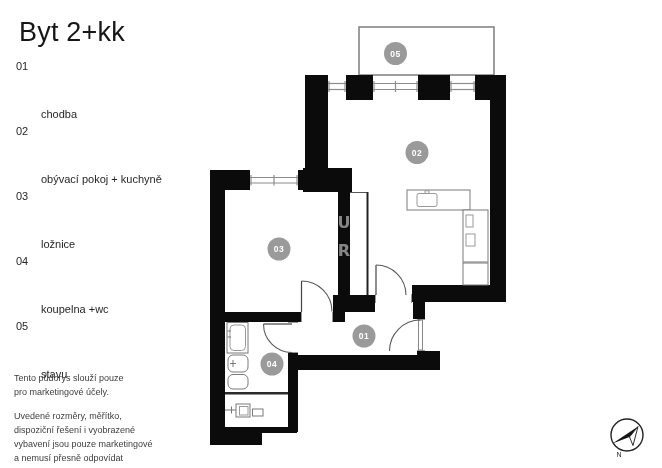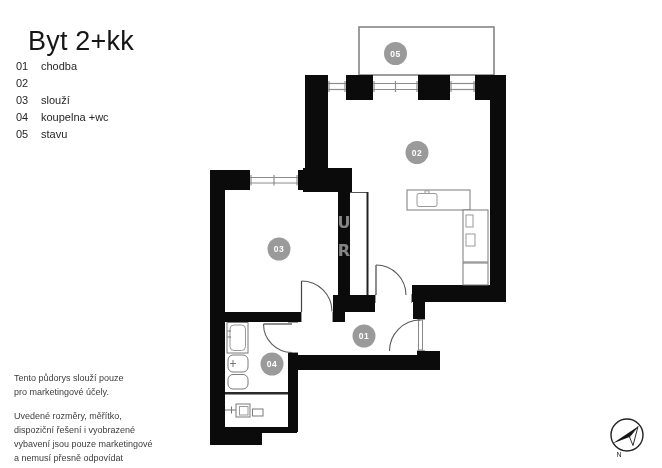--- a/index.html
+++ b/index.html
@@ -4,27 +4,27 @@
 <style>
   html,body{margin:0;padding:0;}
   body{
     width:662px;height:468px;position:relative;overflow:hidden;
     background:#ffffff;
     font-family:"Liberation Sans", sans-serif;
     -webkit-font-smoothing:antialiased;
   }
   .page{position:absolute;inset:0;}
   h1.title{
-    position:absolute;left:12px;top:10px;margin:16px;
+    position:absolute;left:12px;top:10px;margin:7px;
     font-size:27px;font-weight:400;color:#161616;letter-spacing:0.2px;
   }
   .legend{position:absolute;left:16px;top:58px;font-size:11px;color:#262626;}
   .legend .lrow{display:flex;line-height:17px;}
   .legend .lnum{width:25px;flex:0 0 25px;}
-  .legend .llabel{white-space:nowrap;}
+  .legend .llabel{white-space:nowrap;margin-top:48px;}
   .disclaimer{position:absolute;left:14px;top:371px;width:175px;color:#3d3d3d;}
   .disclaimer p{margin:0 0 10px 0;font-size:9px;line-height:14px;white-space:pre-line;}
   svg.plan{position:absolute;left:0;top:0;}
   .wall{fill:#0b0b0b;stroke:none;}
   .thinwall{fill:#2a2a2a;}
   .winline{stroke:#8c8c8c;stroke-width:1.2;fill:none;}
   .frame{stroke:#999999;stroke-width:1;fill:none;}
   .doorarc{stroke:#5a5a5a;stroke-width:1.1;fill:none;}
   .doorleaf{stroke:#444444;stroke-width:1.2;fill:none;}
   .fixture{stroke:#7a7a7a;stroke-width:1;fill:#ffffff;}
@@ -49,24 +49,25 @@
 
   <h1 class="title">Byt 2+kk</h1>
 
   <div class="legend">
     <div class="lrow">
       <span class="lnum">01</span>
       <span class="llabel">chodba</span>
     </div>
     <div class="lrow">
       <span class="lnum">02</span>
+      <span class="llabel">obývací pokoj + kuchyně</span>
     </div>
     <div class="lrow">
       <span class="lnum">03</span>
-      <span class="llabel">slouží</span>
+      <span class="llabel">ložnice</span>
     </div>
     <div class="lrow">
       <span class="lnum">04</span>
       <span class="llabel">koupelna +wc</span>
     </div>
     <div class="lrow">
       <span class="lnum">05</span>
       <span class="llabel">stavu</span>
     </div>
   </div>

